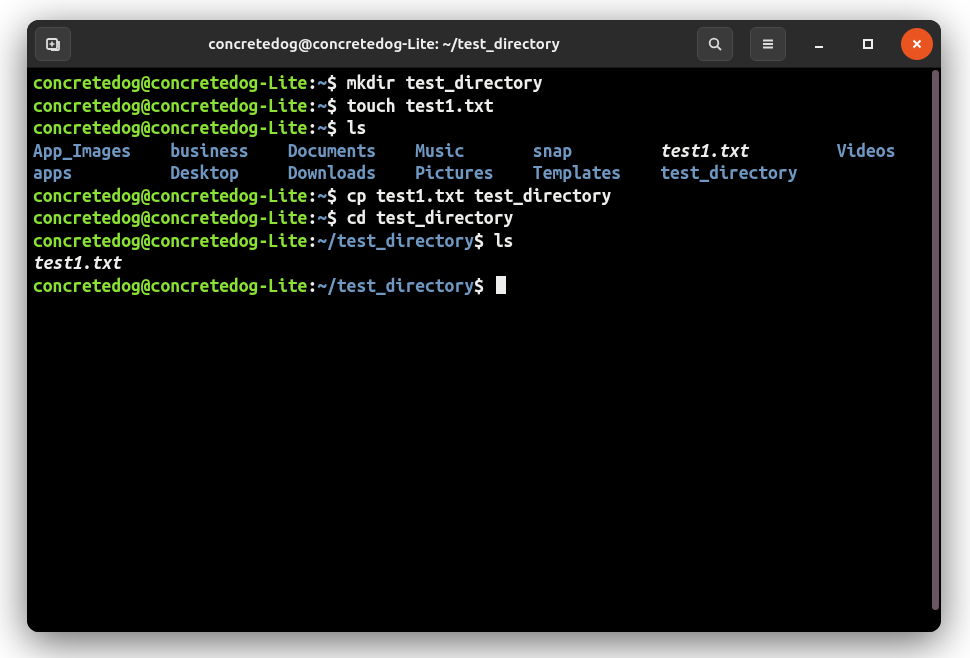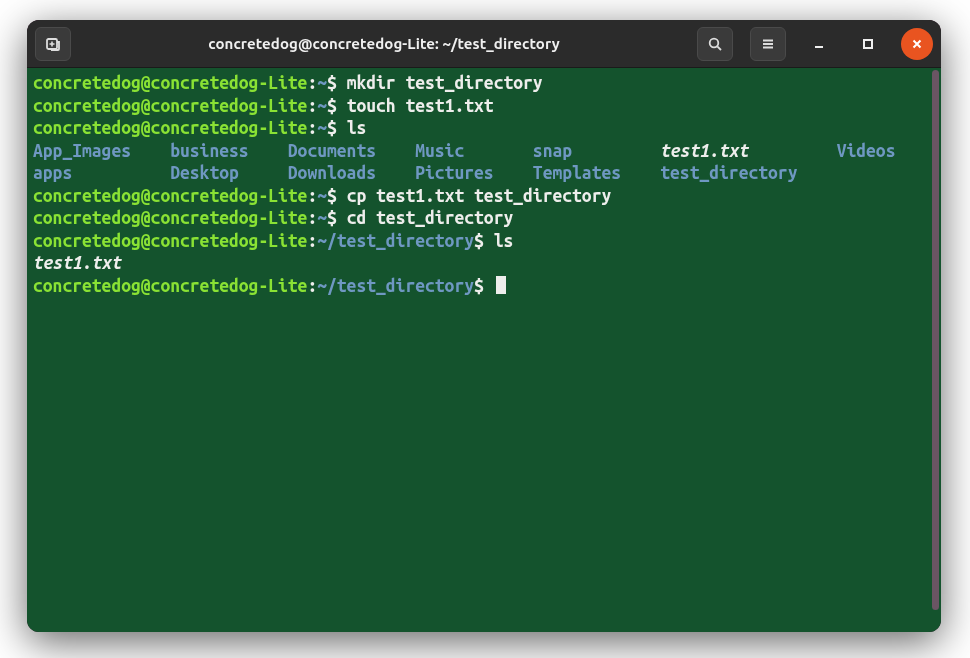--- a/index.html
+++ b/index.html
@@ -66,21 +66,21 @@
   }
   .win-btn svg { width: 12px; height: 12px; stroke: #eee; fill: none; stroke-width: 2; }
   .close-btn {
     background: #e95420;
   }
   .close-btn svg { stroke: #fff; }
   .term-wrap {
     flex: 1;
     display: flex;
     position: relative;
-    background: #14532d;
+    background: #000000;
   }
   .term {
     flex: 1;
     padding: 4px 6px 4px 6px;
     color: #eeeeec;
     font-size: 17.5px;
     line-height: 22.5px;
     white-space: pre;
     overflow: hidden;
     font-weight: 600;

